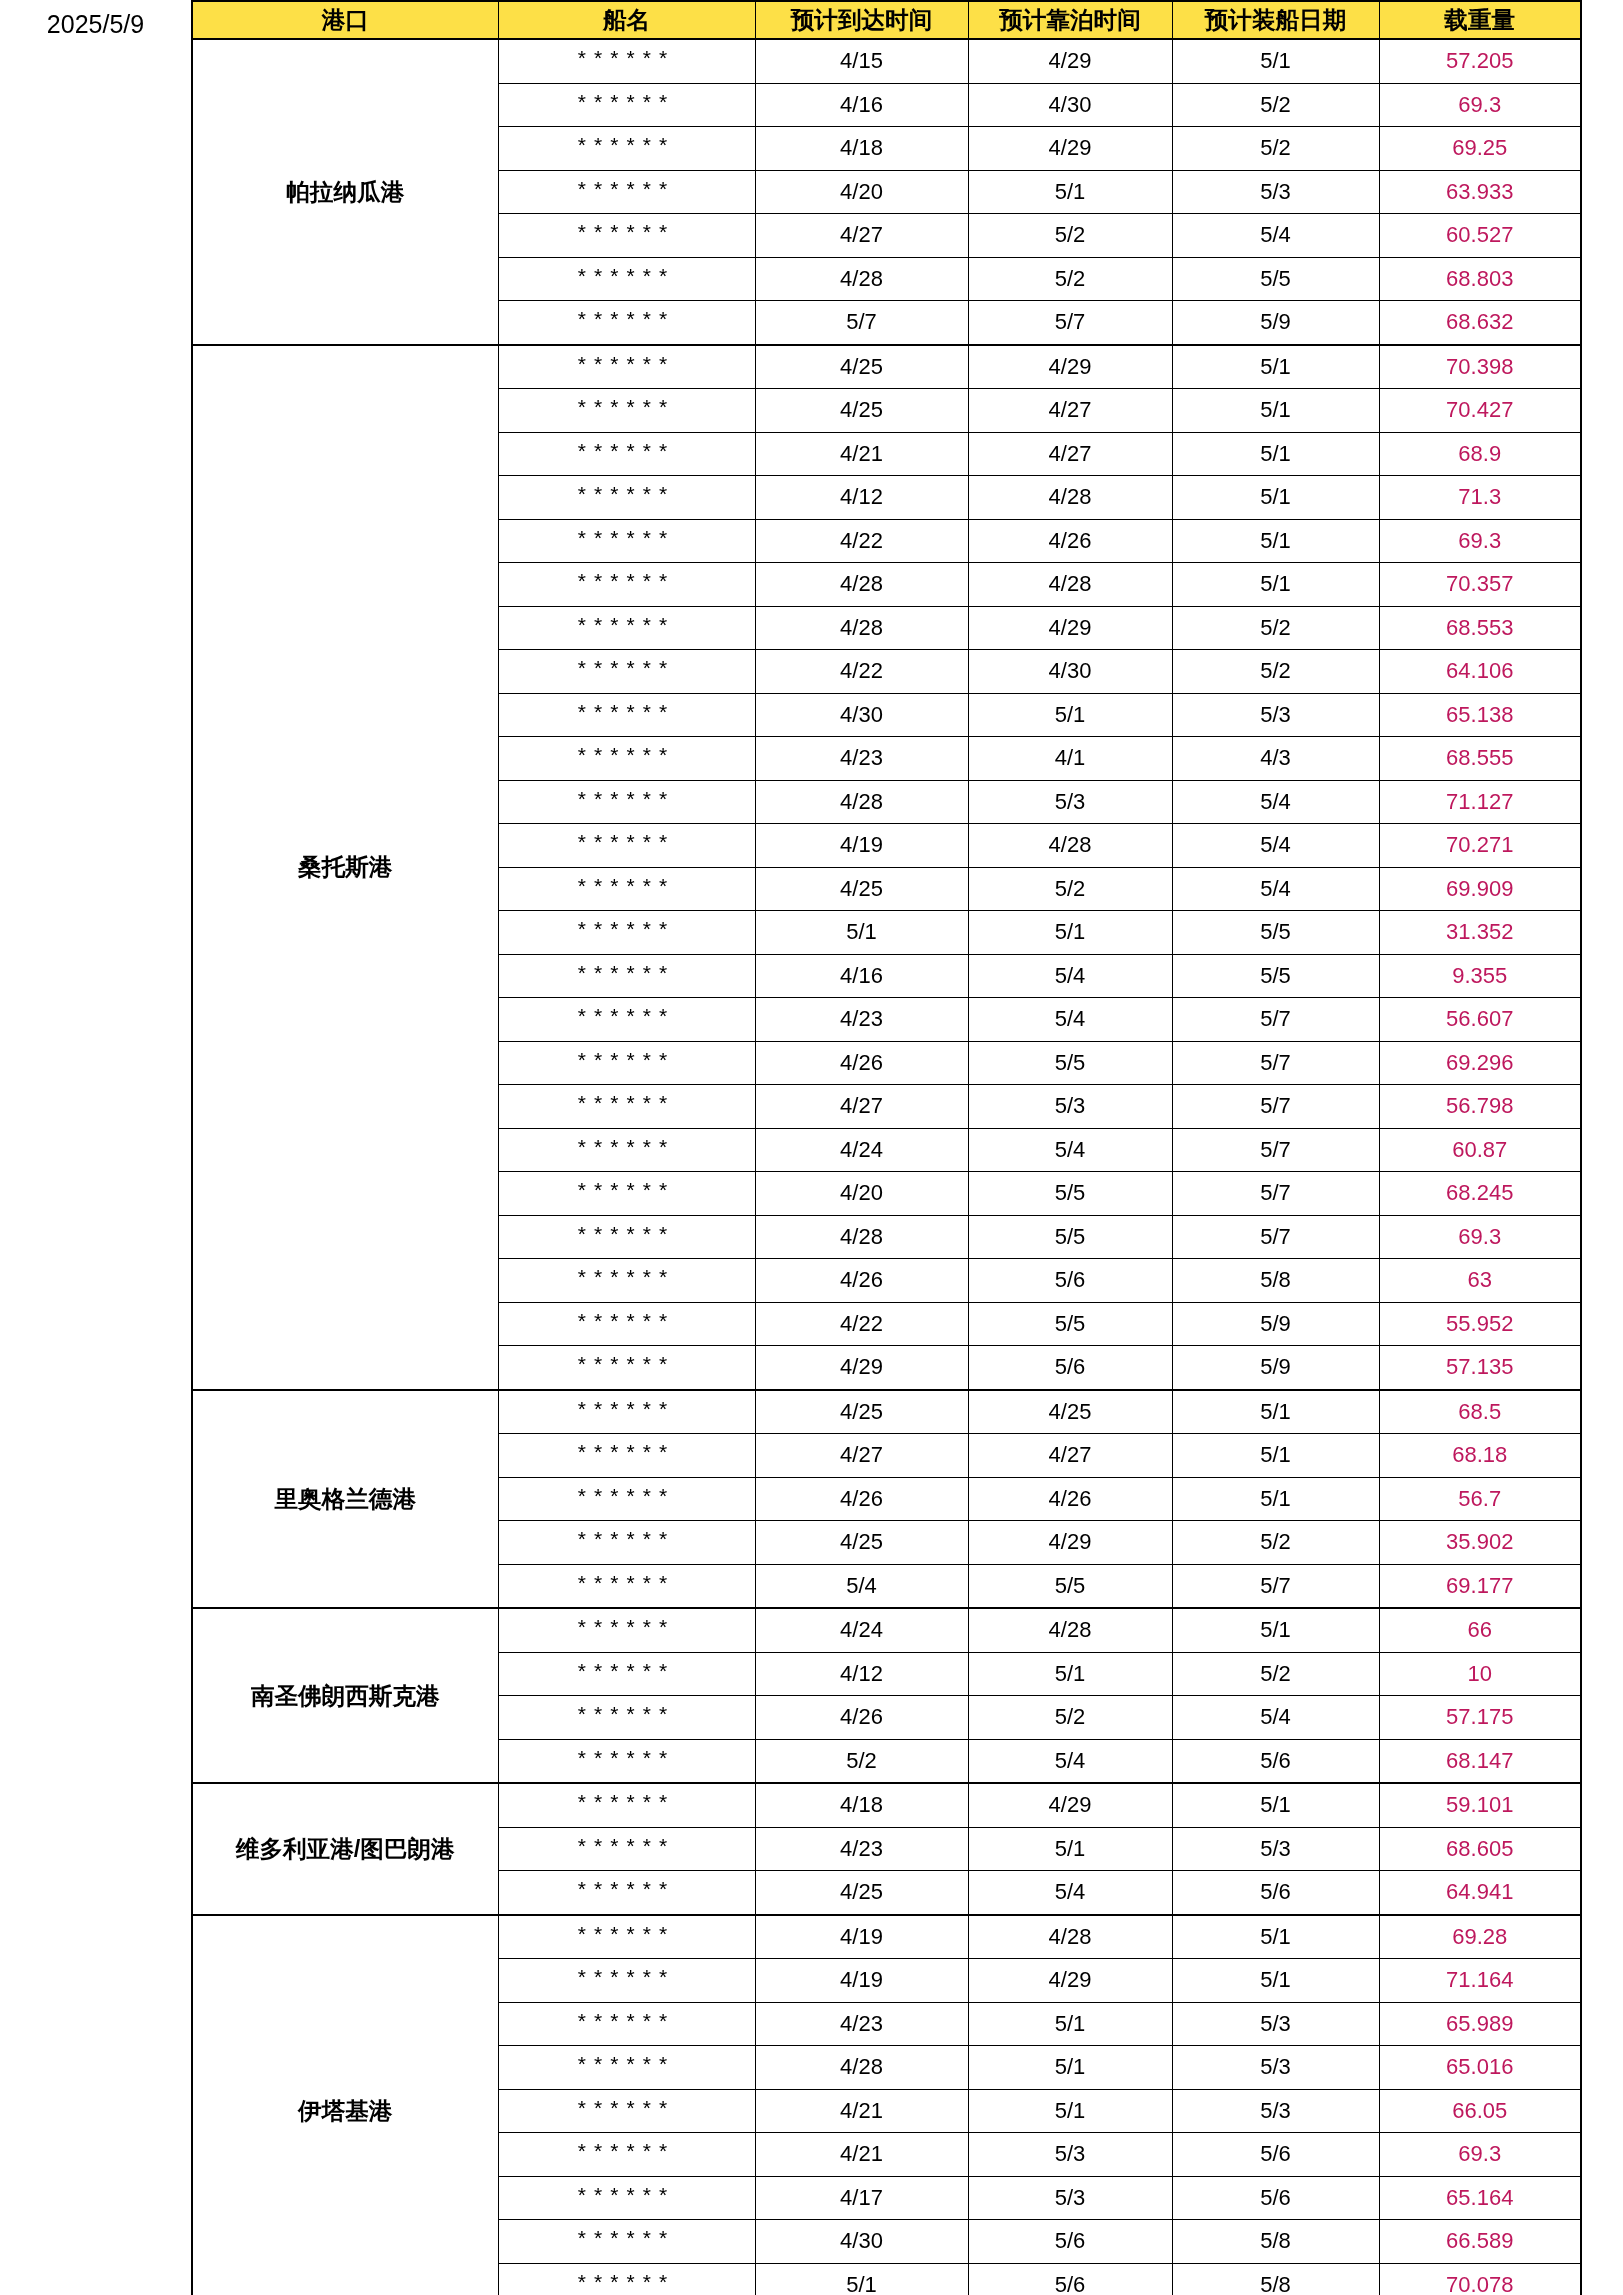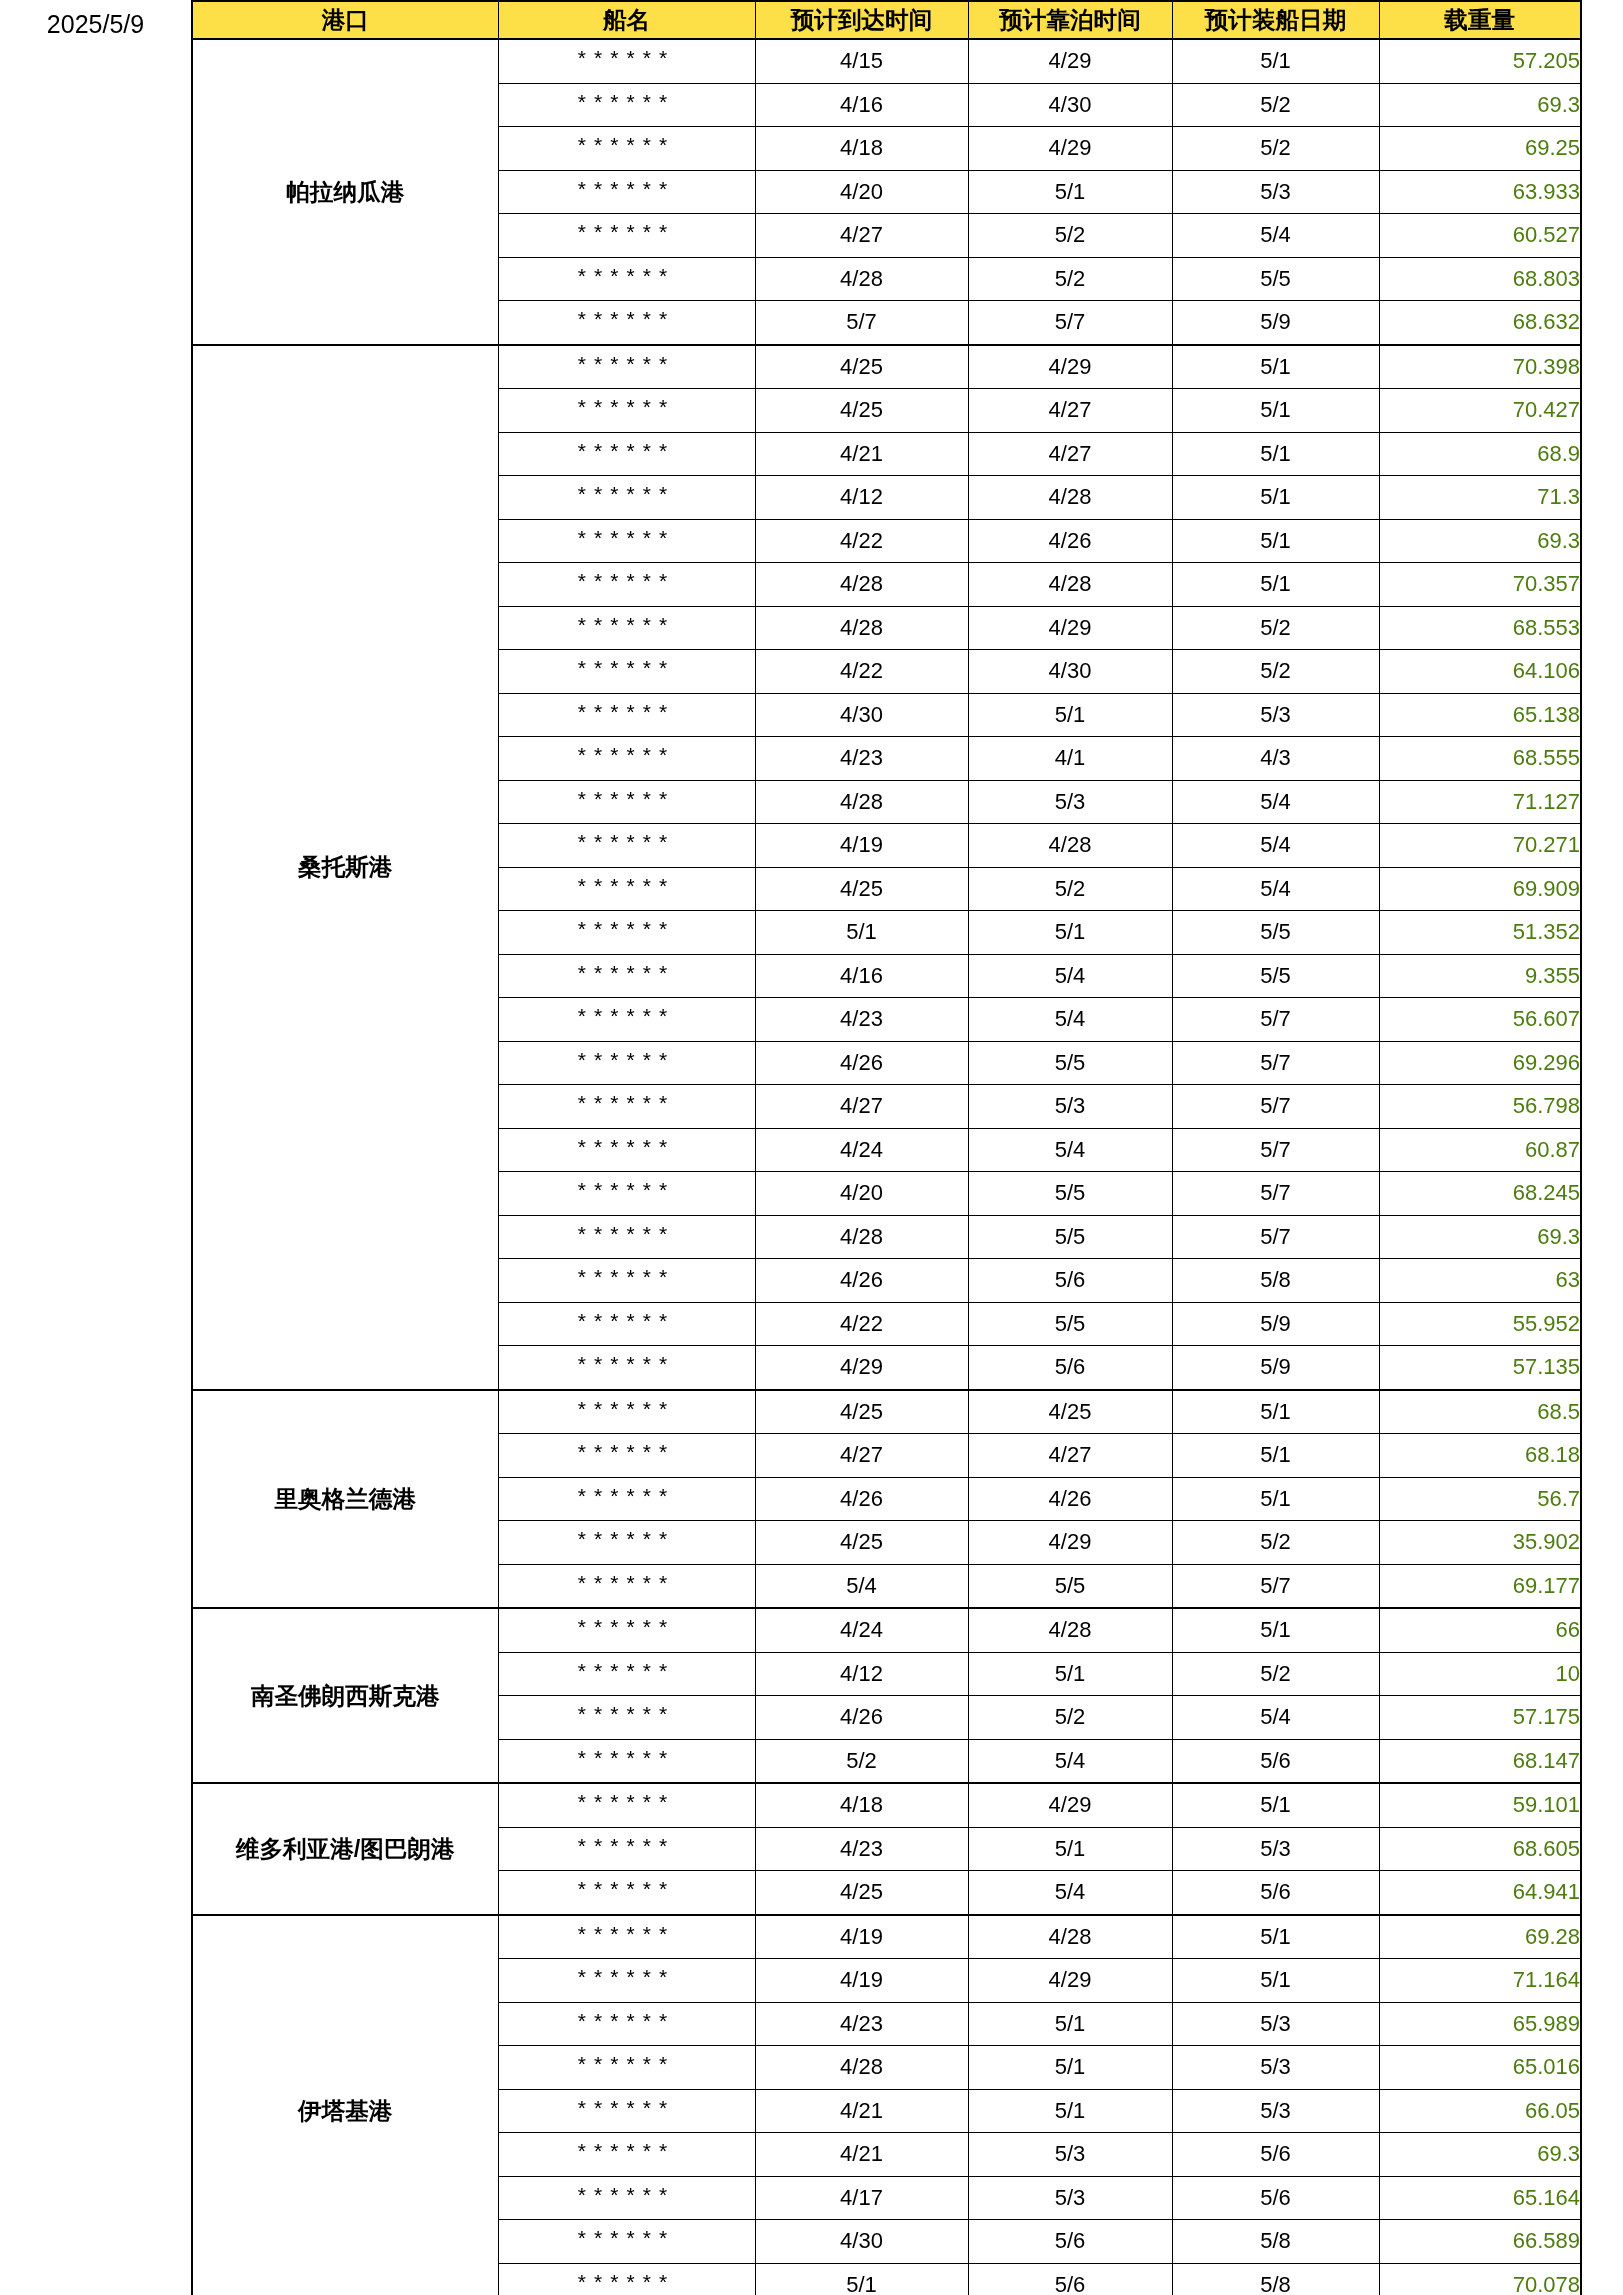--- a/index.html
+++ b/index.html
@@ -60,21 +60,21 @@
     font-weight:bold;
     border-top-width:2.4px;
     border-bottom-width:2.4px;
   }
   tbody tr.group-start td{border-top-width:2.4px;}
   tbody td.ship{
     font-size:21px;
     letter-spacing:8.1px;
     padding-bottom:6.5px;
   }
-  tbody td.weight{color:#4d7c0f;text-align:right;}
+  tbody td.weight{color:#be185d;}
 </style>
 </head>
 <body>
 
 <div class="page">
   <div class="title-block">
     <div>2025/5/9</div>
   </div>
 
   <table class="grid">
@@ -237,21 +237,21 @@
           <td>4/25</td>
           <td>5/2</td>
           <td>5/4</td>
           <td class="weight">69.909</td>
         </tr>
         <tr>
           <td class="ship">******</td>
           <td>5/1</td>
           <td>5/1</td>
           <td>5/5</td>
-          <td class="weight">51.352</td>
+          <td class="weight">31.352</td>
         </tr>
         <tr>
           <td class="ship">******</td>
           <td>4/16</td>
           <td>5/4</td>
           <td>5/5</td>
           <td class="weight">9.355</td>
         </tr>
         <tr>
           <td class="ship">******</td>

